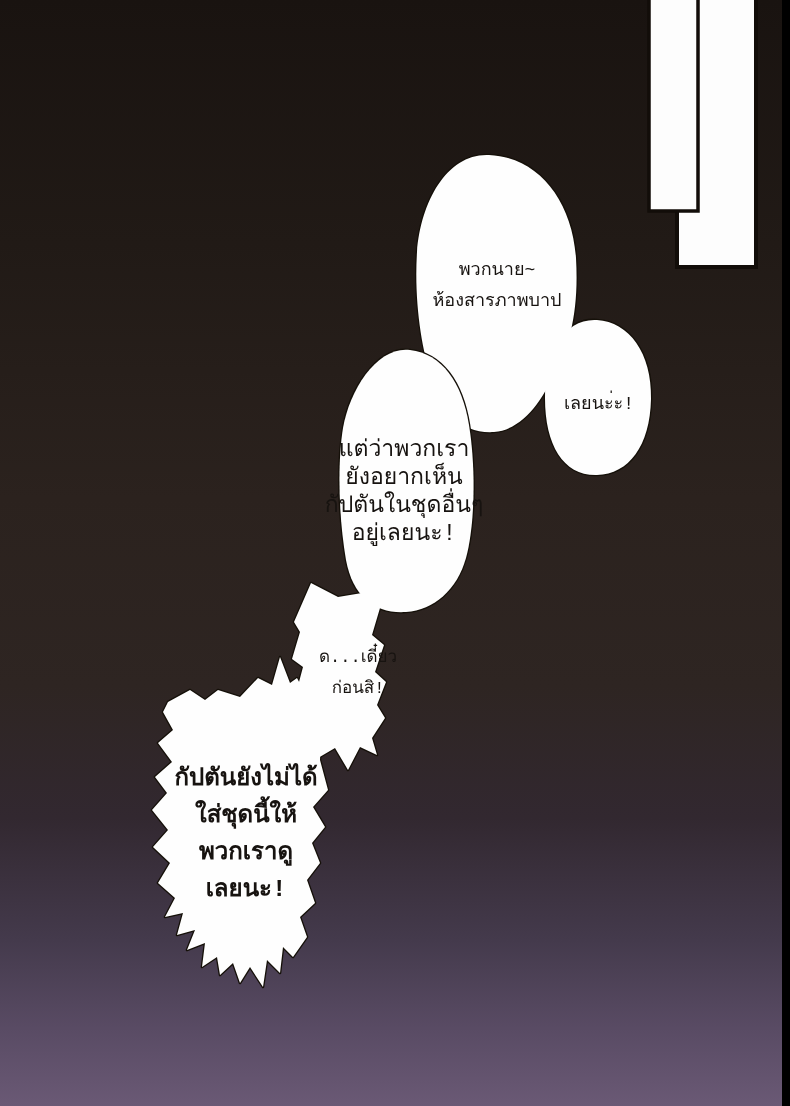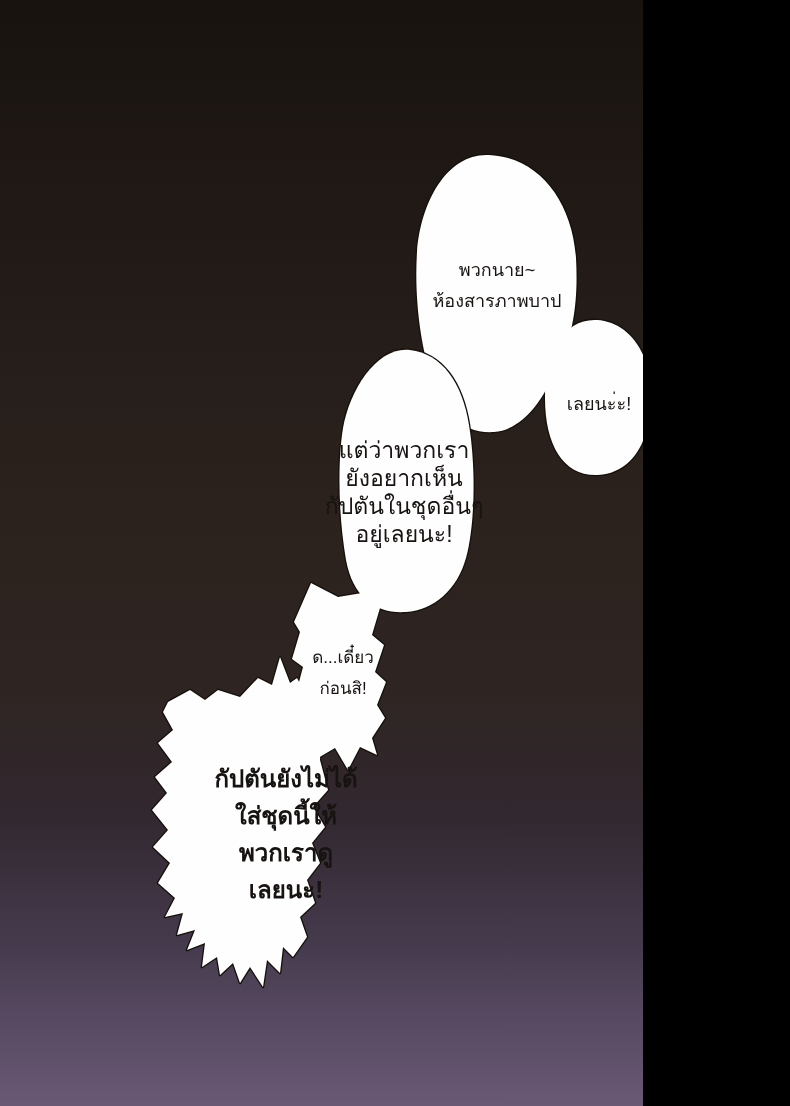--- a/index.html
+++ b/index.html
@@ -1,21 +1,21 @@
 <!DOCTYPE html>
 <html><head>
 <meta charset="utf-8">
 <style>
   html, body { margin: 0; padding: 0; background: #000; }
   .page {
     position: relative;
-    width: 643px;
+    width: 782px;
     height: 1106px;
     overflow: hidden;
-    font-family: Liberation Sans, sans-serif;
+    font-family: Liberation Mono, monospace;
     background: linear-gradient(180deg,
       #191310 0%,
       #211a16 22%,
       #2b221e 45%,
       #2e2522 62%,
       #322830 74%,
       #443a4c 85%,
       #594b64 93%,
       #6a5975 100%);
   }
@@ -136,25 +136,25 @@
     <span>เลยนะ่ะ!</span>
   </div>
 
   <div class="bubble-text t3" style="left:404px; top:492px;">
     <span>แต่ว่าพวกเรา</span>
     <span>ยังอยากเห็น</span>
     <span>กัปตันในชุดอื่นๆ</span>
     <span>อยู่เลยนะ!</span>
   </div>
 
-  <div class="bubble-text t4" style="left:343px; top:673px;">
+  <div class="bubble-text t4" style="left:358px; top:673px;">
     <span>ด...เดี๋ยว</span>
     <span>ก่อนสิ!</span>
   </div>
 
-  <div class="bubble-text t5" style="left:246px; top:834px;margin-left:40px;">
+  <div class="bubble-text t5" style="left:246px; top:834px;">
     <span>กัปตันยังไม่ได้</span>
     <span>ใส่ชุดนี้ให้</span>
     <span>พวกเราดู</span>
     <span>เลยนะ!</span>
   </div>
 
 </div>
 
 </body></html>

